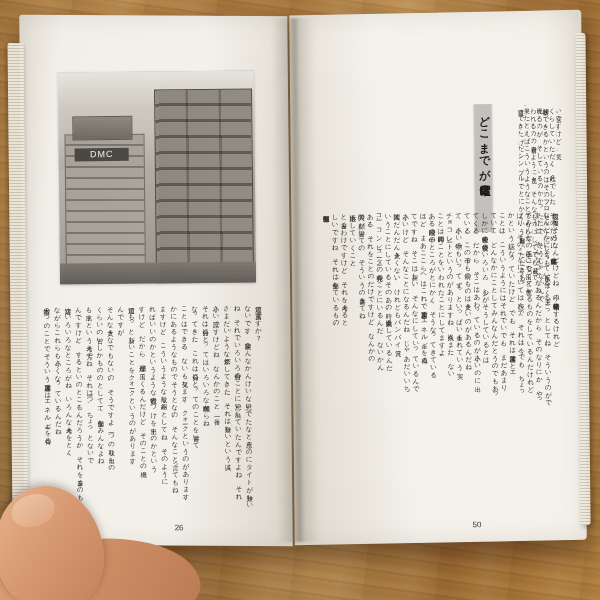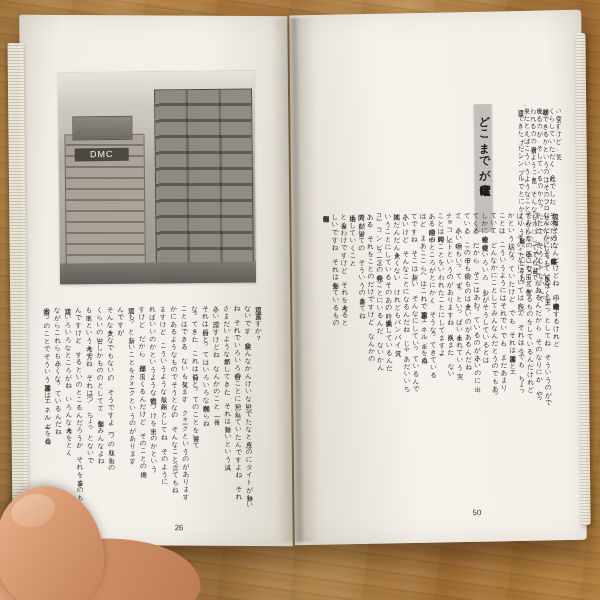--- a/index.html
+++ b/index.html
@@ -322,21 +322,21 @@
     padding: 4px 3px;
   }
 
   .folio {
     position: absolute;
     font-family: "Liberation Sans", sans-serif;
     font-size: 8px;
     color: #3a3835;
   }
   .folio-left { left: 150px; top: 508px; }
-  .folio-right { left: 448px; top: 496px; }
+  .folio-right { left: 448px; top: 508px; }
 
   
   .thumb {
     position: absolute;
     left: -6px;
     top: 486px;
     width: 108px;
     height: 124px;
     background: linear-gradient(140deg, #e8b48f 0%, #d89a72 45%, #c1825c 100%);
     border-radius: 52% 46% 40% 50% / 58% 52% 46% 42%;

